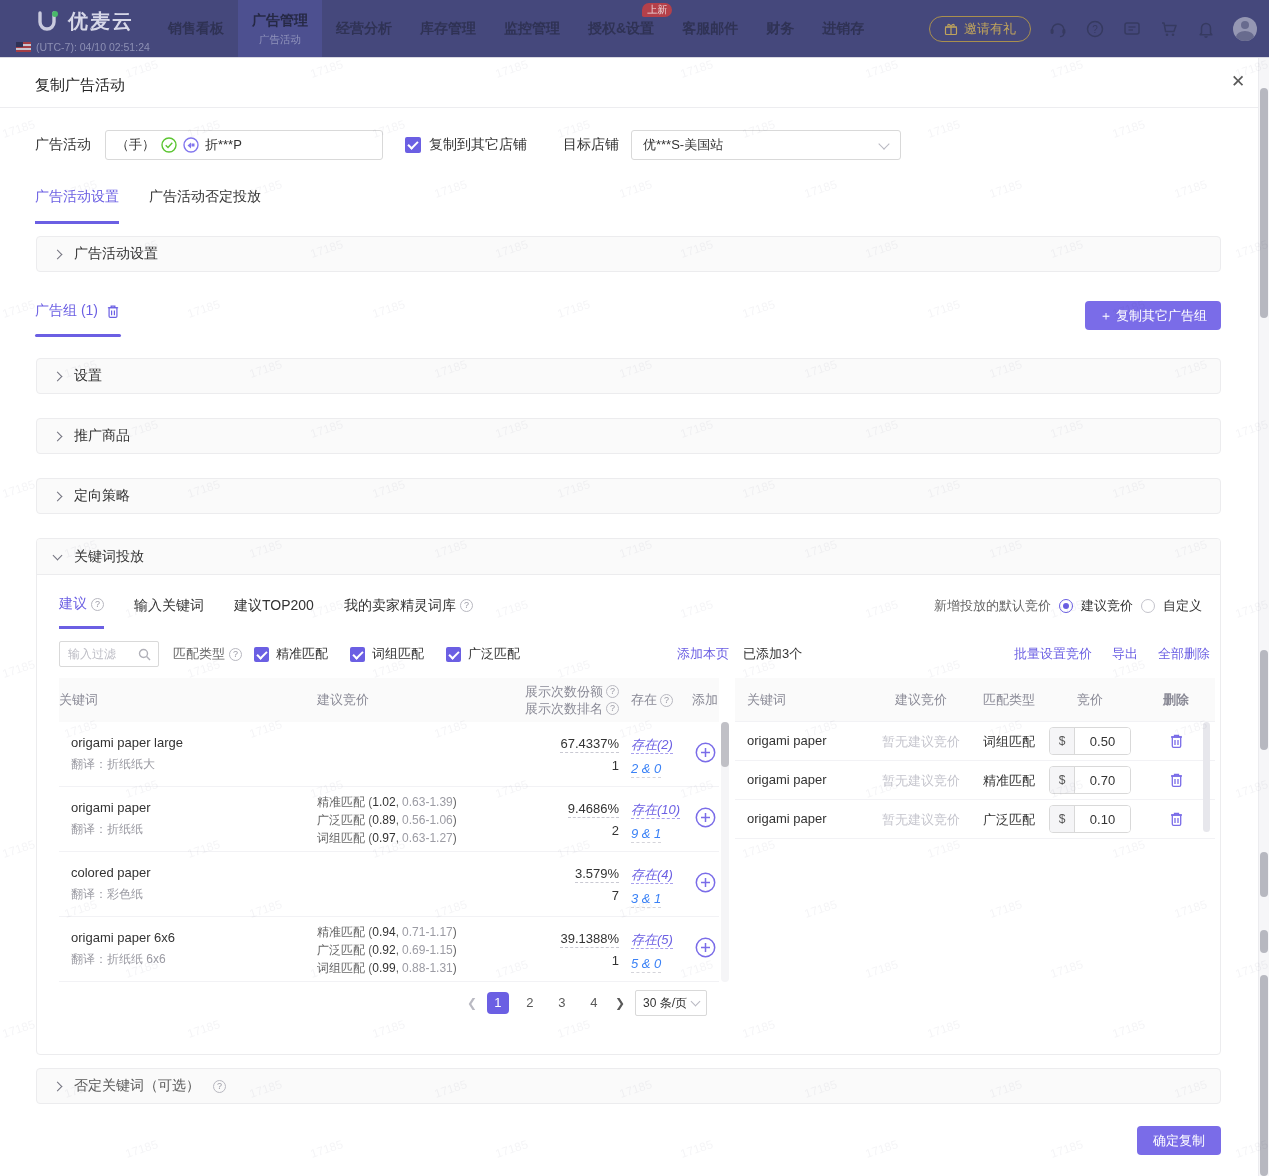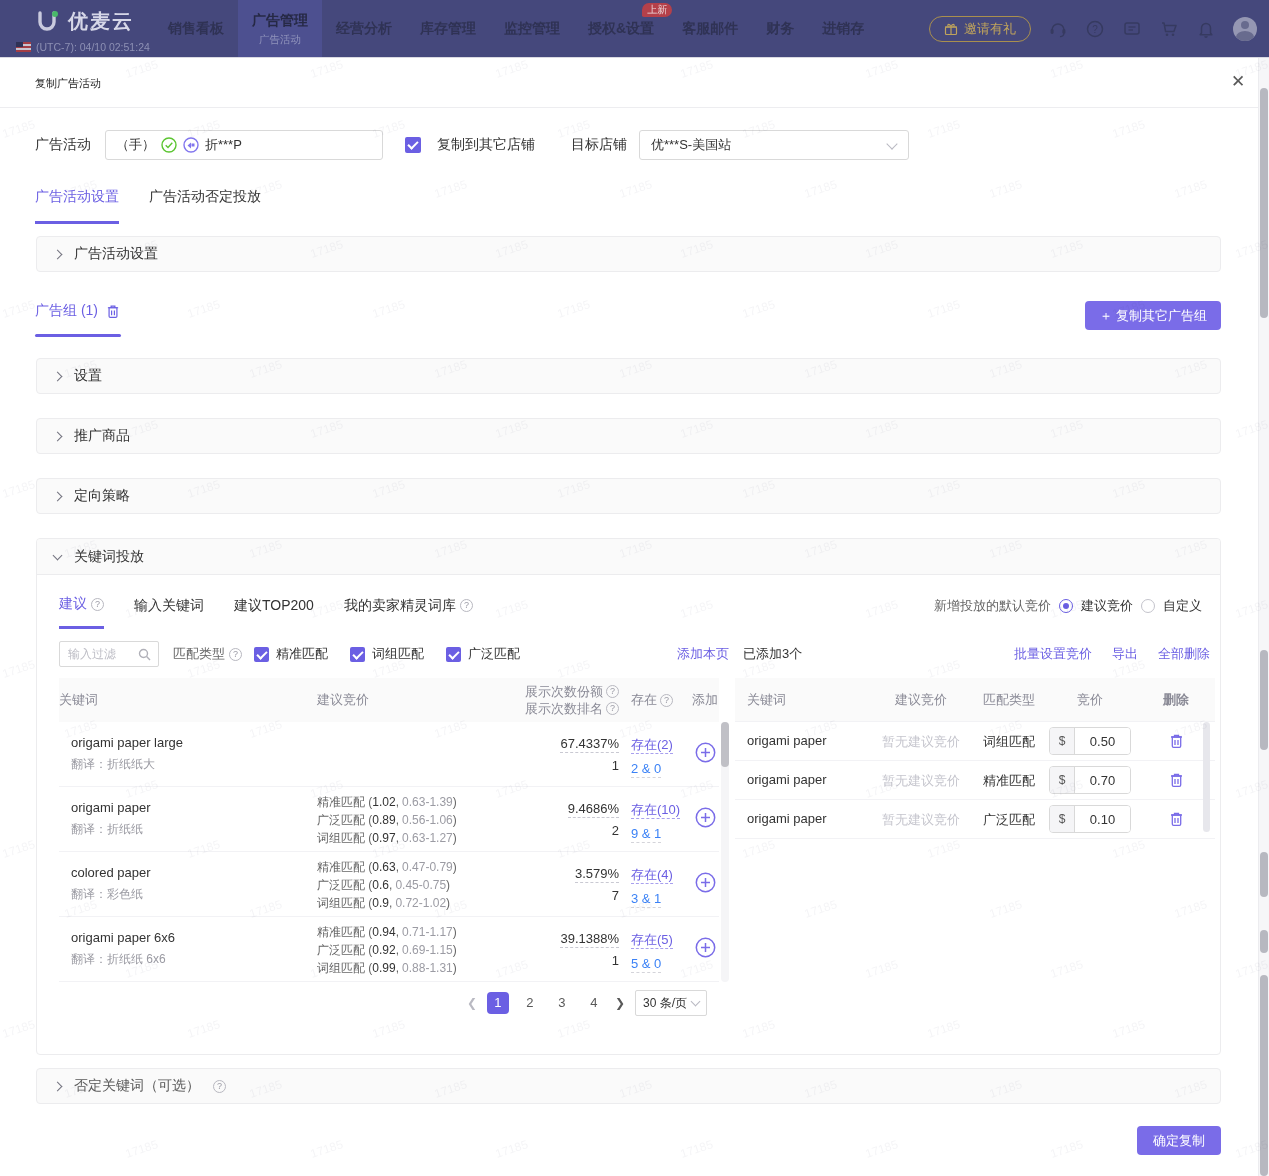--- a/index.html
+++ b/index.html
@@ -26,32 +26,32 @@
   .invite-pill { display:flex; align-items:center; gap:6px; height:26px; padding:0 14px;
                  border:1px solid #a98f4e; border-radius:13px; color:#bfa35c; font-size:13px; white-space:nowrap; }
   .nav-ico { width:20px; height:20px; display:block; }
   .avatar { width:24px; height:24px; border-radius:50%; background:#9597b3; position:relative; overflow:hidden; }
   .avatar::before { content:""; position:absolute; left:8px; top:4px; width:8px; height:8px; border-radius:50%; background:#686b8e; }
   .avatar::after  { content:""; position:absolute; left:3px; top:14px; width:18px; height:12px; border-radius:50%; background:#686b8e; }
 
   
   .modal { position:absolute; top:58px; left:0; right:0; bottom:0; background:#fff; z-index:20;
            box-shadow:0 -1px 0 #d9d9e2; }
-  .m-title { position:absolute; left:35px; top:18px; font-size:11px; color:#262626; }
+  .m-title { position:absolute; left:35px; top:18px; font-size:15px; color:#262626; }
   .m-close { position:absolute; left:1231px; top:15px; font-size:17px; color:#595959; cursor:pointer; line-height:1; }
   .m-divider { position:absolute; top:49px; left:0; right:0; border-top:1px solid #ededf0; }
 
   .form-row { position:absolute; left:35px; top:72px; display:flex; align-items:center; font-size:14px; color:#333; }
   .form-label { margin-right:14px; white-space:nowrap; }
   .name-input { width:278px; height:30px; border:1px solid #d9d9d9; border-radius:3px; display:flex;
                 align-items:center; gap:6px; padding:0 10px; font-size:13px; color:#333; background:#fff; }
   .checkbox { width:16px; height:16px; border-radius:2px; background:#6b5fe3; position:relative; flex:none; }
   .checkbox::after { content:""; position:absolute; left:3px; top:4px; width:8px; height:4px;
                      border-left:2px solid #fff; border-bottom:2px solid #fff; transform:rotate(-45deg); }
-  .cb-wrap { display:flex; align-items:center; gap:16px; margin-left:22px; }
+  .cb-wrap { display:flex; align-items:center; gap:8px; margin-left:22px; }
   .store-label { margin-left:36px; margin-right:12px; }
   .store-select { width:270px; height:30px; border:1px solid #d9d9d9; border-radius:3px; position:relative;
                   display:flex; align-items:center; padding:0 26px 0 11px; font-size:13px; color:#333; }
   .chev-down { width:8px; height:8px; border-right:1.4px solid #b9b9c2; border-bottom:1.4px solid #b9b9c2;
                transform:rotate(45deg); display:inline-block; }
   .store-select .chev-down { position:absolute; right:12px; top:9px; }
 
   .m-tabs { position:absolute; left:35px; top:130px; display:flex; gap:30px; font-size:14px; color:#333; }
   .m-tab { padding-bottom:15px; cursor:pointer; }
   .m-tab.active { color:#6b5fe3; border-bottom:3px solid #6b5fe3; }
@@ -132,21 +132,21 @@
   .lt-row .lt-c2 { top:6px; }
   .bid-line { font-size:12px; color:#666; line-height:18px; white-space:nowrap; }
   .bid-val { color:#333; }
   .bid-val::before { content:"\00a0("; color:#666; }
   .bid-val::after { content:","; color:#666; }
   .bid-range { color:#9b9ba3; margin-left:3px; }
   .bid-range::after { content:")"; color:#666; }
   .lt-row .lt-c3 { top:14px; font-size:13px; color:#333; }
   .dashed { border-bottom:1px dashed #c9c9d2; padding-bottom:1px; }
   .lt-row .lt-c3 .rank { margin-top:7px; }
-  .lt-row .lt-c4 { top:14px; font-size:13px; }
+  .lt-row .lt-c4 { top:14px; font-size:13px;font-style:italic; }
   .exists-link { color:#6b5fe3; text-decoration:none; border-bottom:1px dashed #a8a0ee; padding-bottom:1px; cursor:pointer; }
   .exists-detail { margin-top:7px; color:#3b82f6; }
   .exists-detail .dashed { border-bottom-color:#d4d4da; }
   .lt-row .lt-c5 { top:20px; cursor:pointer; }
   .lt-scroll { position:absolute; left:684px; top:147px; width:8px; height:260px; background:#f5f5f7; border-radius:4px; }
   .lt-thumb { width:8px; height:45px; background:#c0c0c6; border-radius:4px; }
 
   
   .rt { position:absolute; left:698px; top:103px; width:480px; }
   .rt-head { position:relative; height:44px; background:#fafafa; font-size:13px; color:#8a8a96; border-bottom:1px solid #f2f2f5; }
@@ -476,35 +476,20 @@
                   <line x1="10.5" y1="6" x2="10.5" y2="15" stroke="#7a6ce8" stroke-width="1.5"></line>
                   <line x1="6" y1="10.5" x2="15" y2="10.5" stroke="#7a6ce8" stroke-width="1.5"></line>
                 </svg>
               </div>
             </div>
 
             <div class="lt-row">
               <div class="lt-c1">
                 <div class="kw">colored paper</div>
                 <div class="kw-tr">翻译：彩色纸</div>
-              </div>
-              <div class="lt-c2">
-
-                  <div class="bid-line">
-                    <span class="bid-type">精准匹配</span><span class="bid-val">0.63</span><span class="bid-range">0.47-0.79</span>
-                  </div>
-
-                  <div class="bid-line">
-                    <span class="bid-type">广泛匹配</span><span class="bid-val">0.6</span><span class="bid-range">0.45-0.75</span>
-                  </div>
-
-                  <div class="bid-line">
-                    <span class="bid-type">词组匹配</span><span class="bid-val">0.9</span><span class="bid-range">0.72-1.02</span>
-                  </div>
-
               </div>
               <div class="lt-c3">
                 <div><span class="dashed">3.579%</span></div>
                 <div class="rank">7</div>
               </div>
               <div class="lt-c4">
                 <div><a class="exists-link">存在(4)</a></div>
                 <div class="exists-detail"><span class="dashed">3 &amp; 1</span></div>
               </div>
               <div class="lt-c5">

